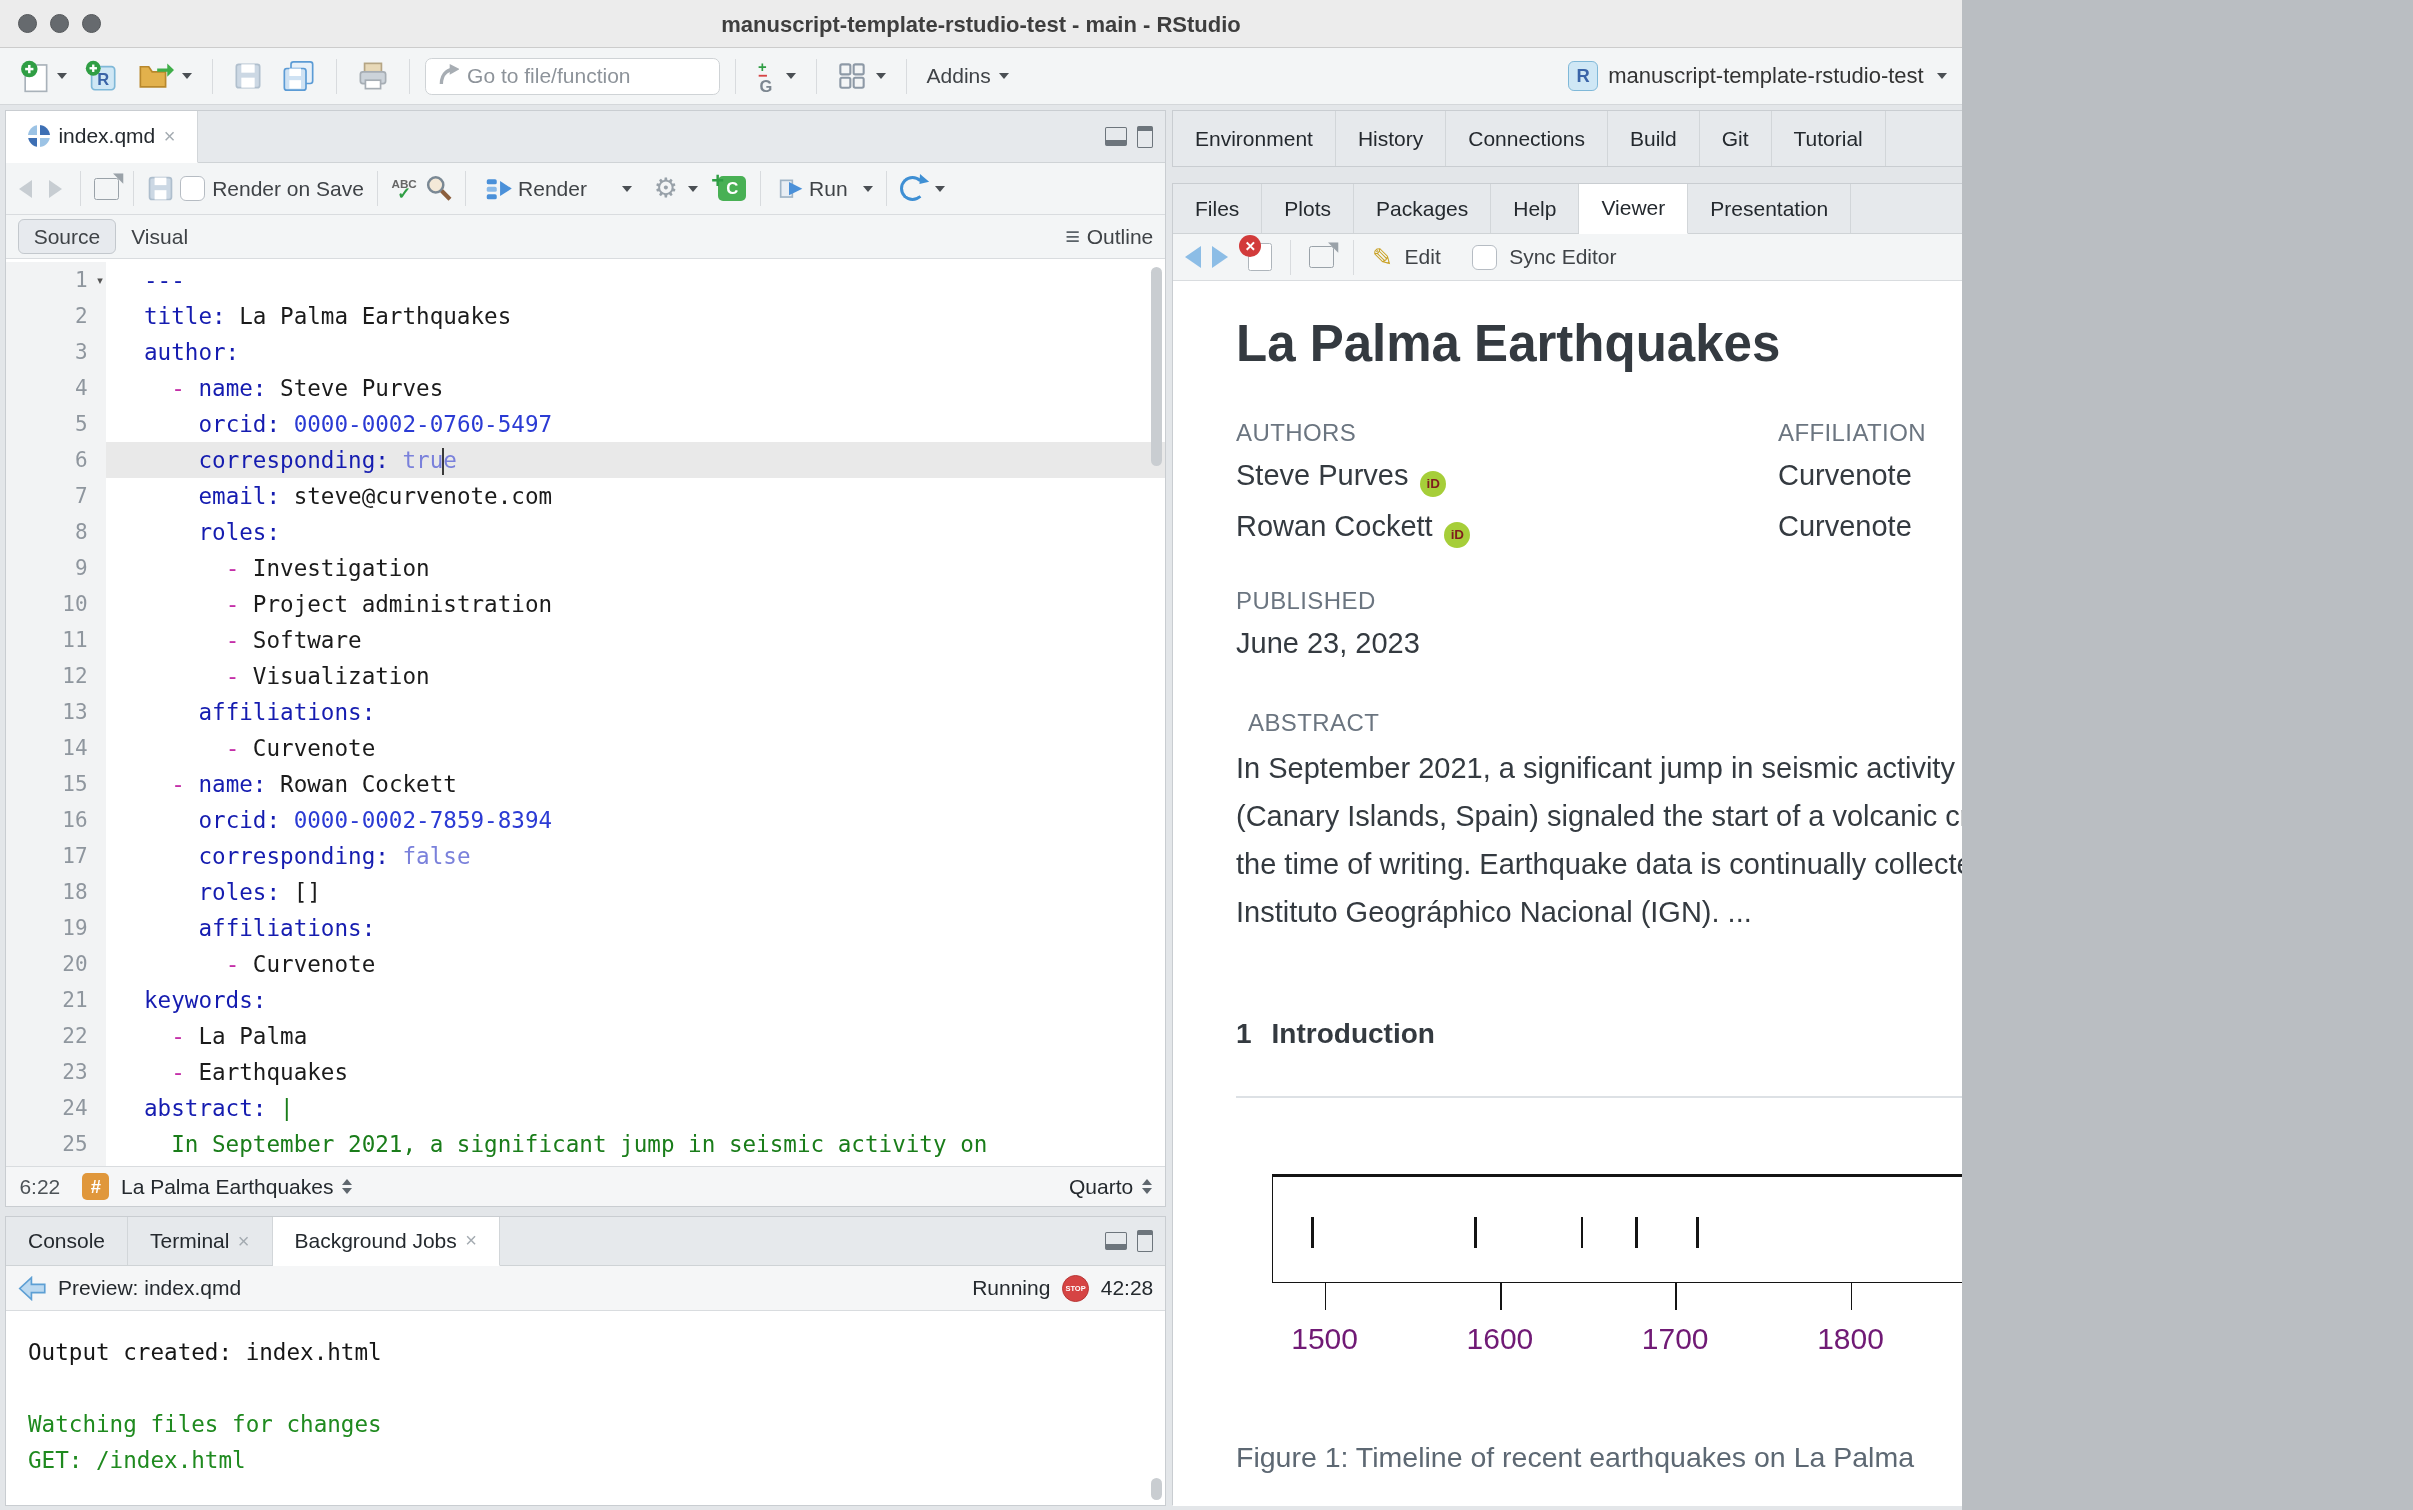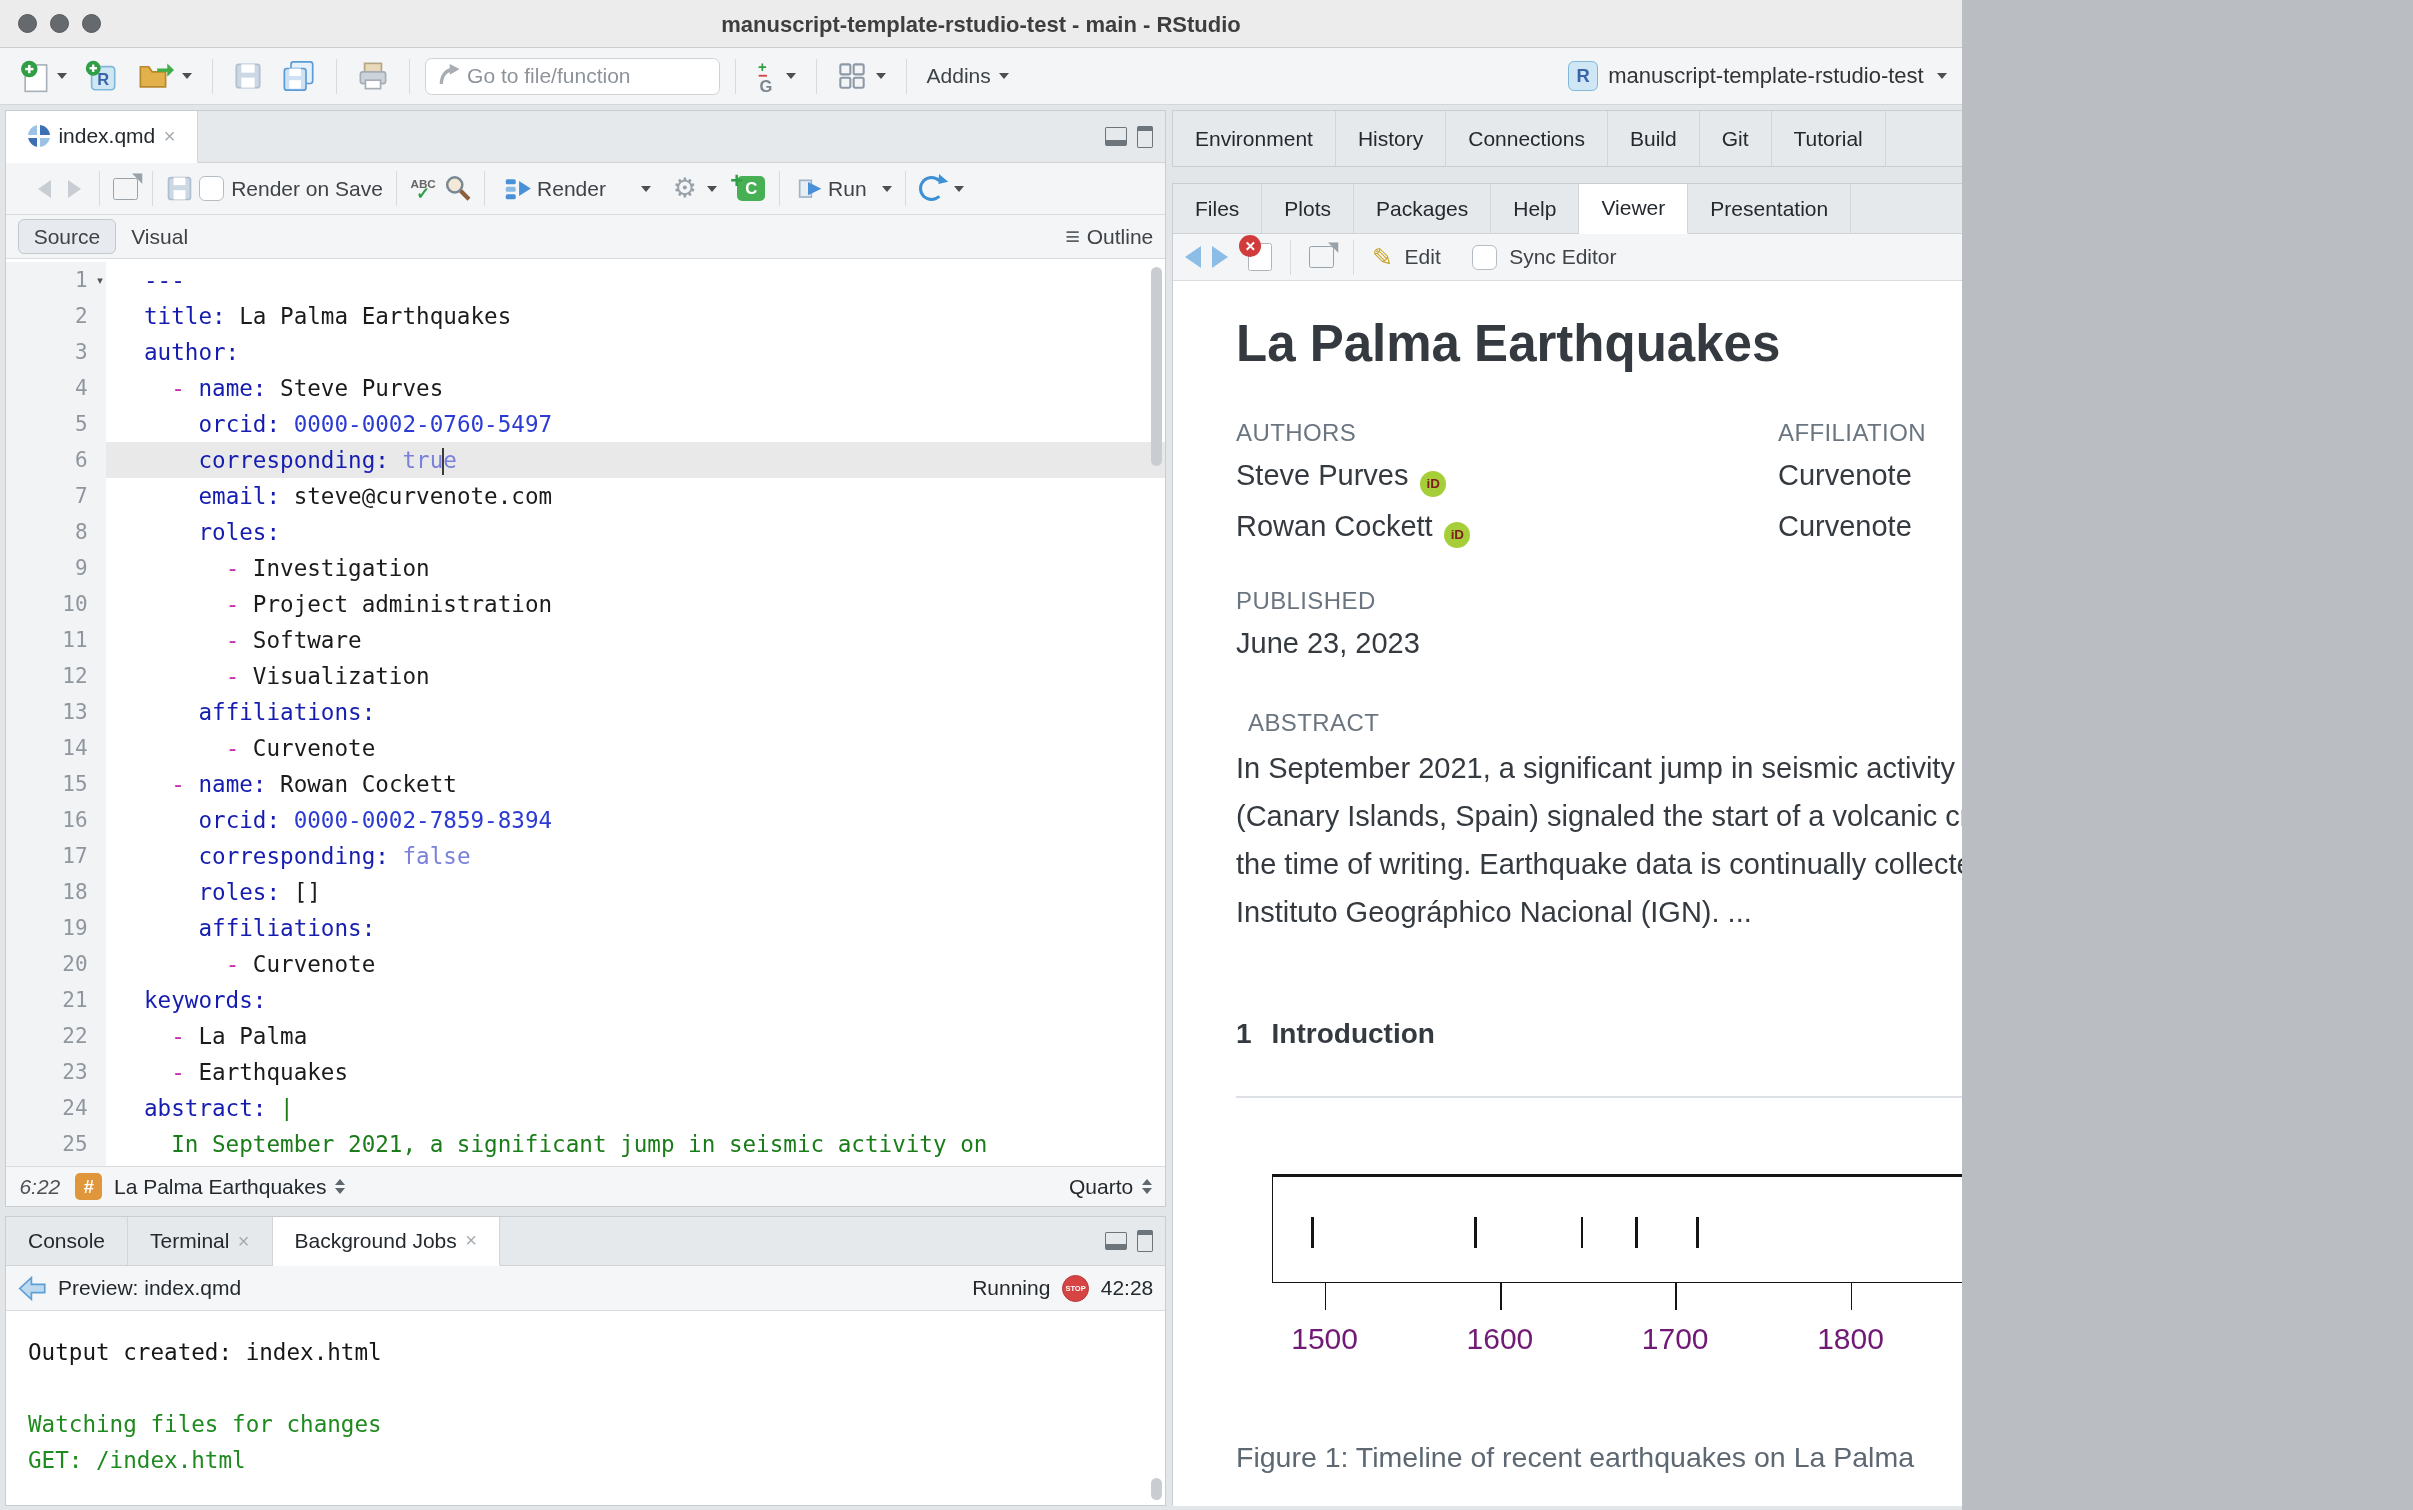--- a/index.html
+++ b/index.html
@@ -47,21 +47,21 @@
   .ptool { display:flex; align-items:center; background:#f3f5f6; border-bottom:0.8px solid #d9dcdf; }
 
   
   #editor-pane { left:5px; top:110px; width:1161px; height:1097px; }
   #editor-tabs { height:52px; }
   #editor-tabs .tab { font-size:21px; }
   .qmd-icon { width:22px; height:22px; border-radius:50%;
               background:conic-gradient(#3d6fb4 0 90deg,#9cc3e5 90deg 180deg,#3d6fb4 180deg 270deg,#9cc3e5 270deg); position:relative; }
   .qmd-icon:after { content:""; position:absolute; left:9.2px; top:0; width:3.3px; height:22px; background:#fff; }
   .qmd-icon:before { content:""; position:absolute; left:0; top:9.2px; width:22px; height:3.3px; background:#fff; z-index:1; }
-  #editor-toolbar { height:52px; gap:6.7px; padding:0 27px; }
+  #editor-toolbar { height:52px; gap:6.7px; padding:0 8px; }
   .icon-lbl { font-size:21px; color:#3f4347; }
   .nav-arrow { width:0; height:0; border-top:9.2px solid transparent; border-bottom:9.2px solid transparent; }
   .nav-back { border-right:13.4px solid #c7cdd2; }
   .nav-fwd  { border-left:13.4px solid #c7cdd2; }
   .checkbox { width:25px; height:25px; background:#fff; border:1.7px solid #b6bcc3; border-radius:5.9px; flex:none; }
   .abc { font-size:11.7px; font-weight:bold; color:#666; line-height:10px; text-align:center; }
   .abc .chk { color:#2f9e44; font-size:16.7px; display:block; }
   .gear { font-size:27px; color:#98a1a9; line-height:25px; }
   .chunk-ic { width:28.5px; height:25px; background:#48b054; border-radius:5px; color:#fff; font-size:16.7px; font-weight:bold;
               display:flex; align-items:center; justify-content:center; position:relative; }
@@ -428,21 +428,21 @@
             <span class="cnum">25</span>
             <span class="ctxt"><span class="tok-g">  In September 2021, a significant jump in seismic activity on</span></span>
           </div>
           <div class="crow">
             <span class="cnum"></span>
             <span class="ctxt"><span class="tok-g">the island of La Palma (Canary Islands, Spain) signaled the start</span></span>
           </div>
         </div>
     </div>
     <div id="ed-status">
-      <span style="margin-right:15px;font-style:italic;">6:22</span>
+      <span style="margin-right:22px;">6:22</span>
       <span class="hash-badge">#</span>
       <span style="margin-left:11.7px; color:#24292e;">La Palma Earthquakes</span>
       <span class="updown">
           <i class="u"></i>
           <i class="d"></i>
         </span>
       <span class="spacer"></span>
       <span style="color:#24292e;">Quarto</span>
       <span class="updown">
           <i class="u"></i>

